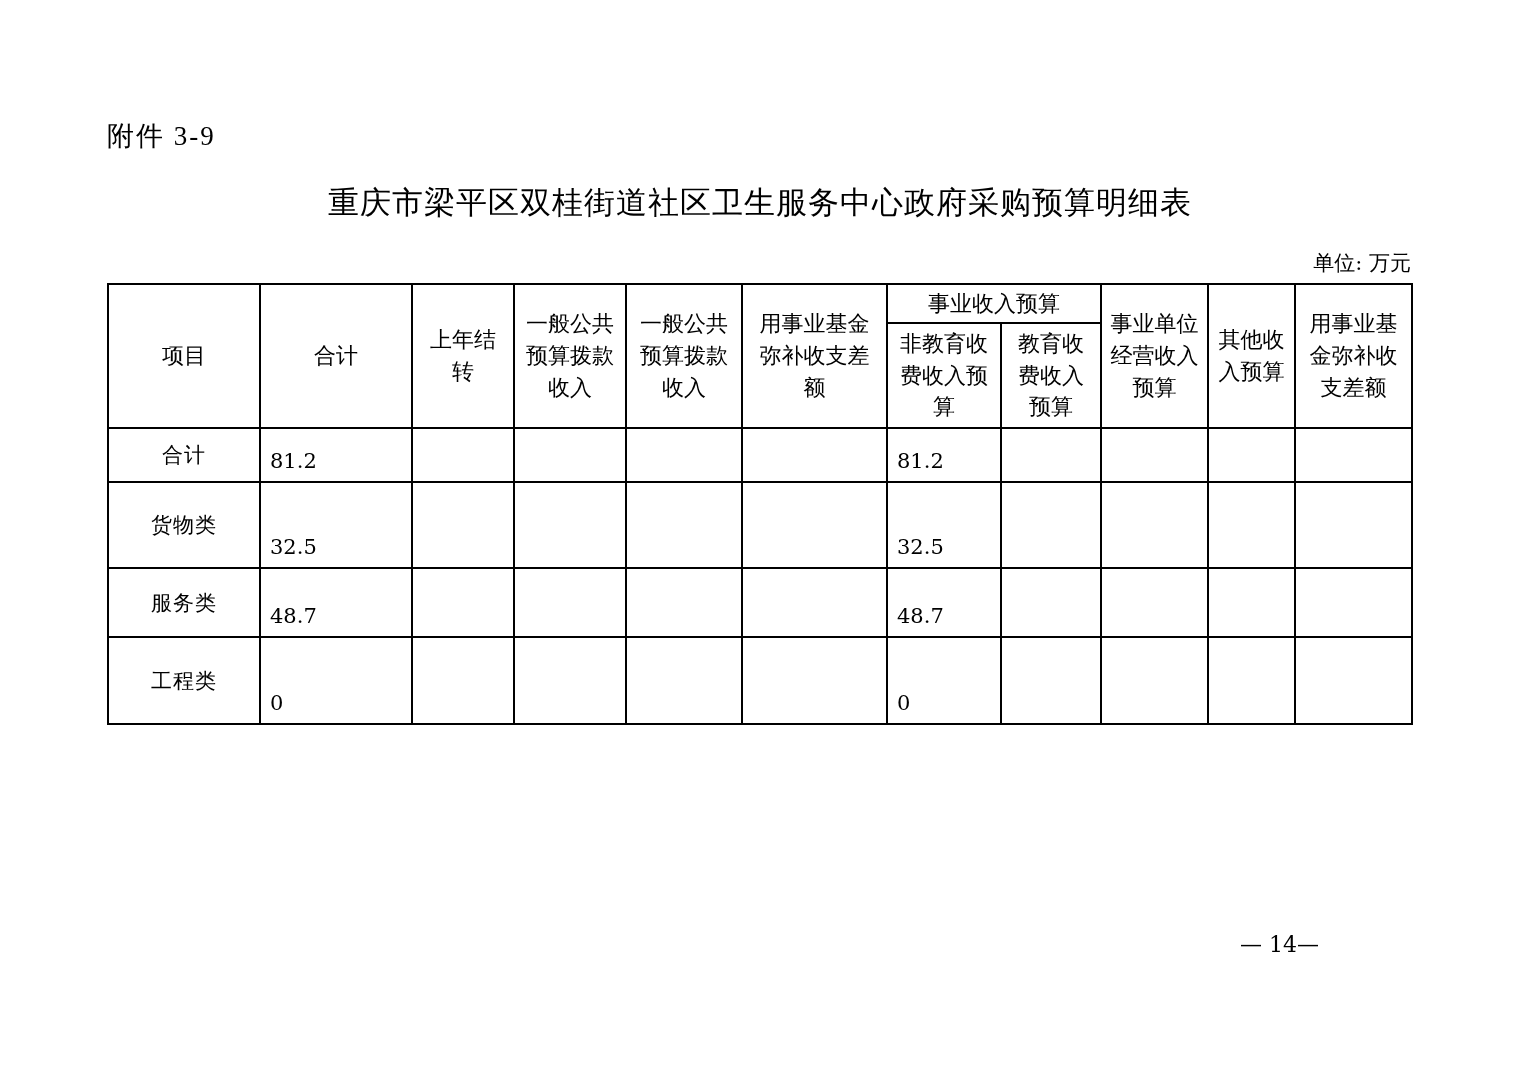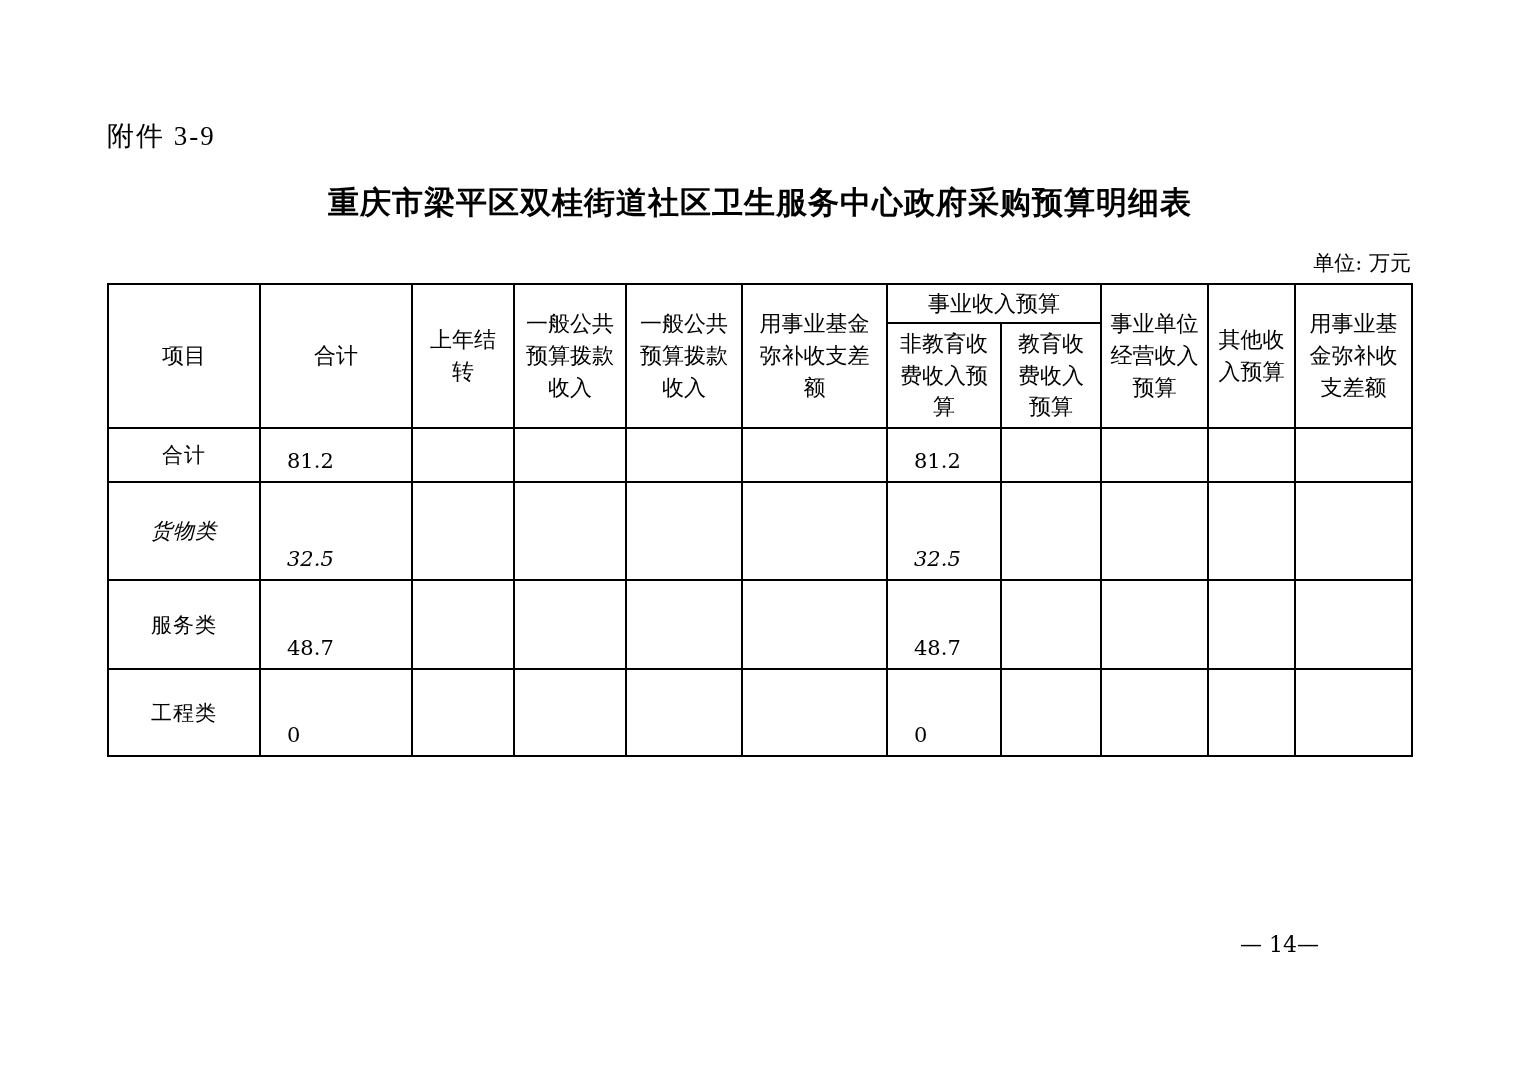--- a/index.html
+++ b/index.html
@@ -17,21 +17,21 @@
     font-size: 27px;
     letter-spacing: 2px;
     font-family: Liberation Serif, serif;
   }
   .doc-title {
     position: absolute;
     left: 0; top: 182px;
     width: 1520px;
     text-align: center;
     font-size: 31px;
-    font-weight: bold;
+    font-weight: normal;
     letter-spacing: 1px;
   }
   .unit-note {
     position: absolute;
     left: 107px; top: 249px;
     width: 1304px;
     text-align: right;
     font-size: 21px;
   }
   table.budget-table {
@@ -49,34 +49,34 @@
   table.budget-table th {
     font-size: 22px;
     line-height: 1.45;
     text-align: center;
     vertical-align: middle;
     padding: 2px 8px;
   }
   tr.hdr-top { height: 39px; }
   tr.hdr-sub { height: 105px; }
   tr.row-1 { height: 54px; }
-  tr.row-2 { height: 98px; font-style: italic; }
-  tr.row-3 { height: 89px; }
+  tr.row-2 { height: 86px; }
+  tr.row-3 { height: 69px; }
   tr.row-4 { height: 87px; margin-top: 23px; }
   td.label-cell {
     font-size: 21px;
     text-align: center;
     vertical-align: middle;
     letter-spacing: 1px;
   }
   td.value-cell {
     font-size: 21px;
     text-align: left;
     vertical-align: bottom;
-    padding: 0 0 8px 26px;
+    padding: 0 0 8px 9px;
   }
   td.empty-cell { }
   .page-number {
     position: absolute;
     left: 1240px; top: 932px;
     width: 220px;
     text-align: left;
     font-size: 22px;
   }
 </style>

